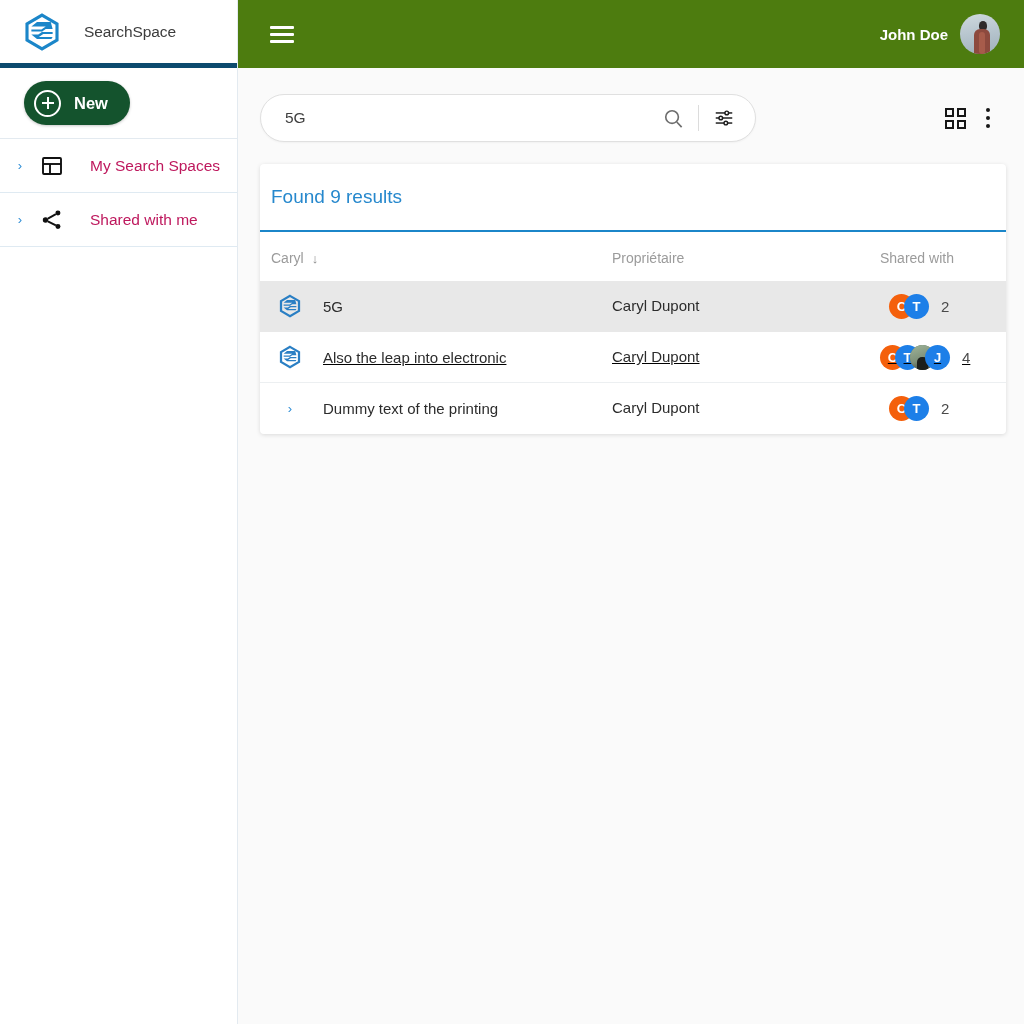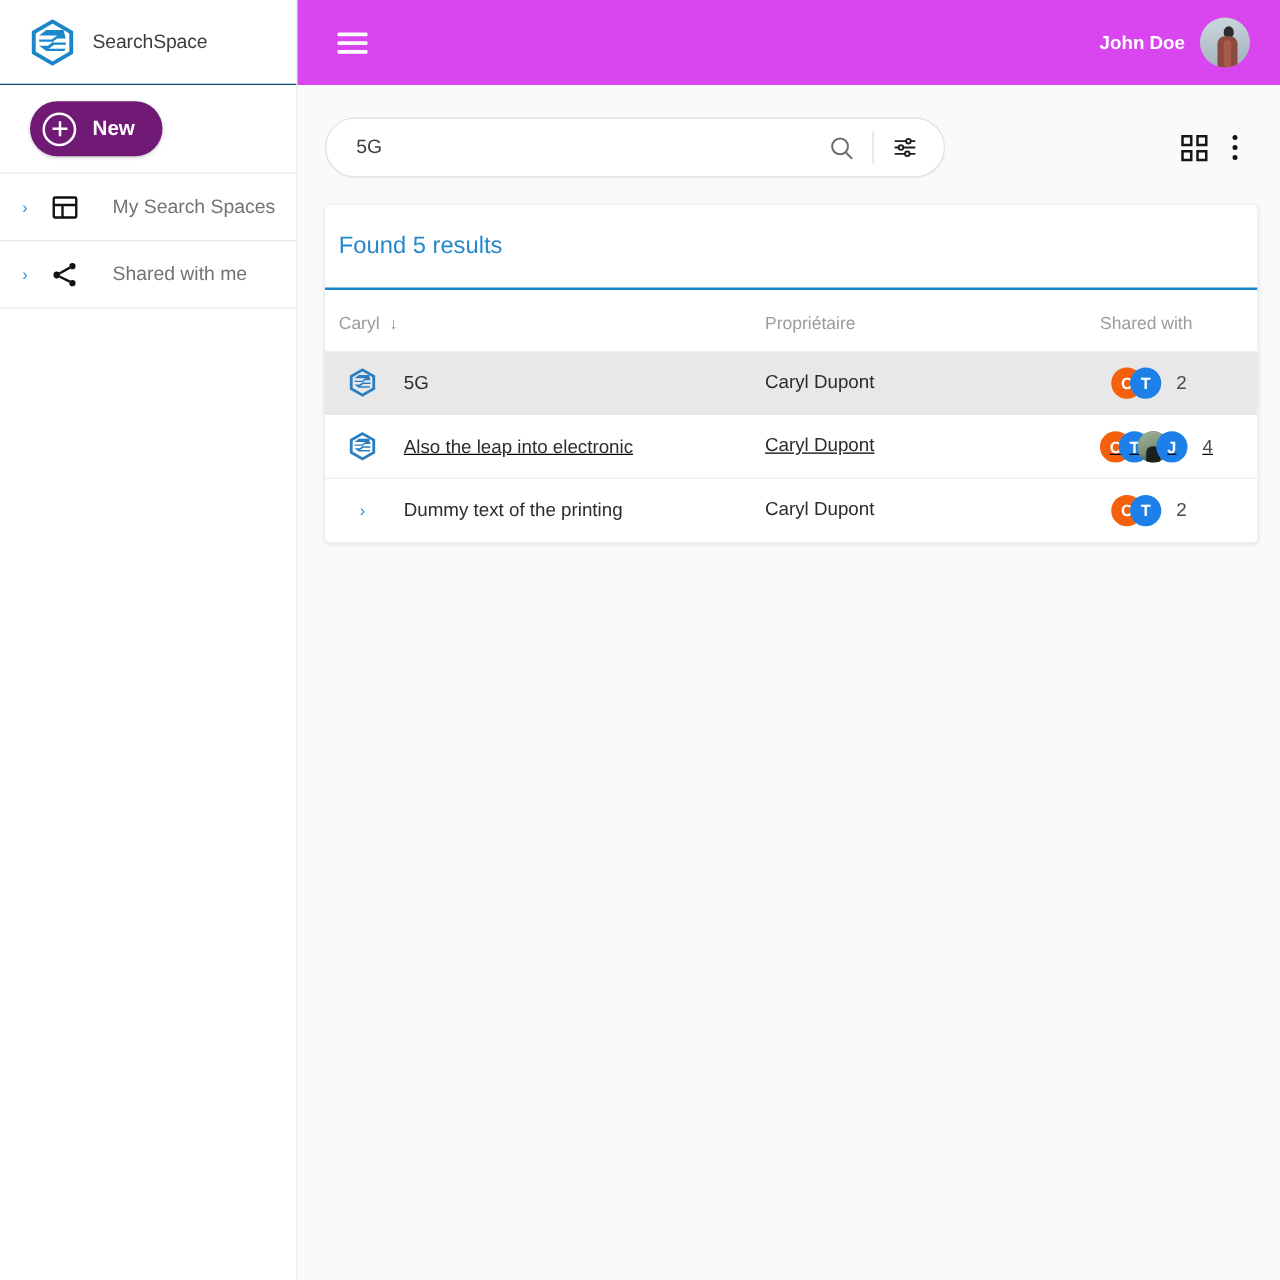--- a/index.html
+++ b/index.html
@@ -12,34 +12,34 @@
   .app { position: relative; width: 1024px; height: 1024px; display: flex; }
 
   
   .sidebar {
     width: 238px; height: 1024px; background: #ffffff;
     border-right: 1px solid #e3eaf0;
     flex: 0 0 238px;
   }
   .brand {
     height: 68px; display: flex; align-items: center;
-    padding-left: 22px; gap: 12px;
-    border-bottom: 1px solid #0c4a6e;
+    padding-left: 22px; gap: 22px;
+    border-bottom: 5px solid #0c4a6e;
   }
   .brand-logo { width: 40px; height: 40px; flex: 0 0 40px; display: block; }
   .brand-name { font-size: 15.5px; color: #3c3c3c; letter-spacing: -0.1px; }
 
   .new-wrap {
     height: 71px; display: flex; align-items: center;
     padding-left: 24px;
     border-bottom: 1px solid #e3eaf0;
   }
   .new-btn {
     display: inline-flex; align-items: center; gap: 13px;
-    background: #701a75; border: none; border-radius: 26px;
+    background: #14532d; border: none; border-radius: 26px;
     height: 44px; padding: 0 22px 0 10px; cursor: pointer;
     box-shadow: 0 1px 3px rgba(0,0,0,0.22);
   }
   .new-btn .plus-circ {
     width: 27px; height: 27px; border-radius: 50%;
     border: 2px solid #ffffff; position: relative; flex: 0 0 27px;
   }
   .new-btn .plus-circ::before, .new-btn .plus-circ::after {
     content:""; position: absolute; background: #fff;
   }
@@ -55,27 +55,27 @@
   .nav-chev {
     width: 24px; flex: 0 0 24px; display: flex;
     align-items: center; justify-content: center;
     color: #2f8ed6; font-size: 13px;
   }
   .nav-chev.empty { visibility: hidden; }
   .nav-ico {
     width: 40px; flex: 0 0 40px; display: flex;
     align-items: center; justify-content: center;
   }
-  .nav-label { font-size: 15.5px; color: #737373; padding-left: 18px; }
+  .nav-label { font-size: 15.5px; color: #be185d; padding-left: 18px; }
 
   
   .main { flex: 1; height: 1024px; background: #fafafa; position: relative; }
 
   .topbar {
-    height: 68px; background: #d946ef;
+    height: 68px; background: #4d7c0f;
     display: flex; align-items: center;
     padding: 0 24px 0 32px; justify-content: space-between;
   }
   .burger { width: 24px; cursor: pointer; }
   .burger i {
     display: block; height: 3px; background: #fff;
     border-radius: 1px; margin: 4px 0;
   }
   .user-chip { display: flex; align-items: center; gap: 12px; cursor: pointer; }
   .user-name { color: #fff; font-size: 15px; font-weight: bold; }
@@ -280,21 +280,21 @@
         <div class="kebab">
           <b></b>
             <b></b>
             <b></b>
         </div>
       </div>
     </div>
 
     <section class="card">
       <div class="card-head">
-        <h2>Found 5 results</h2>
+        <h2>Found 9 results</h2>
       </div>
 
       <table class="results">
         <thead>
           <tr>
             <th class="c-name" style="width:352px">
               <span>Caryl</span><span class="sortarrow">↓</span>
             </th>
             <th style="width:268px">Propriétaire</th>
             <th class="c-shared">Shared with</th>

